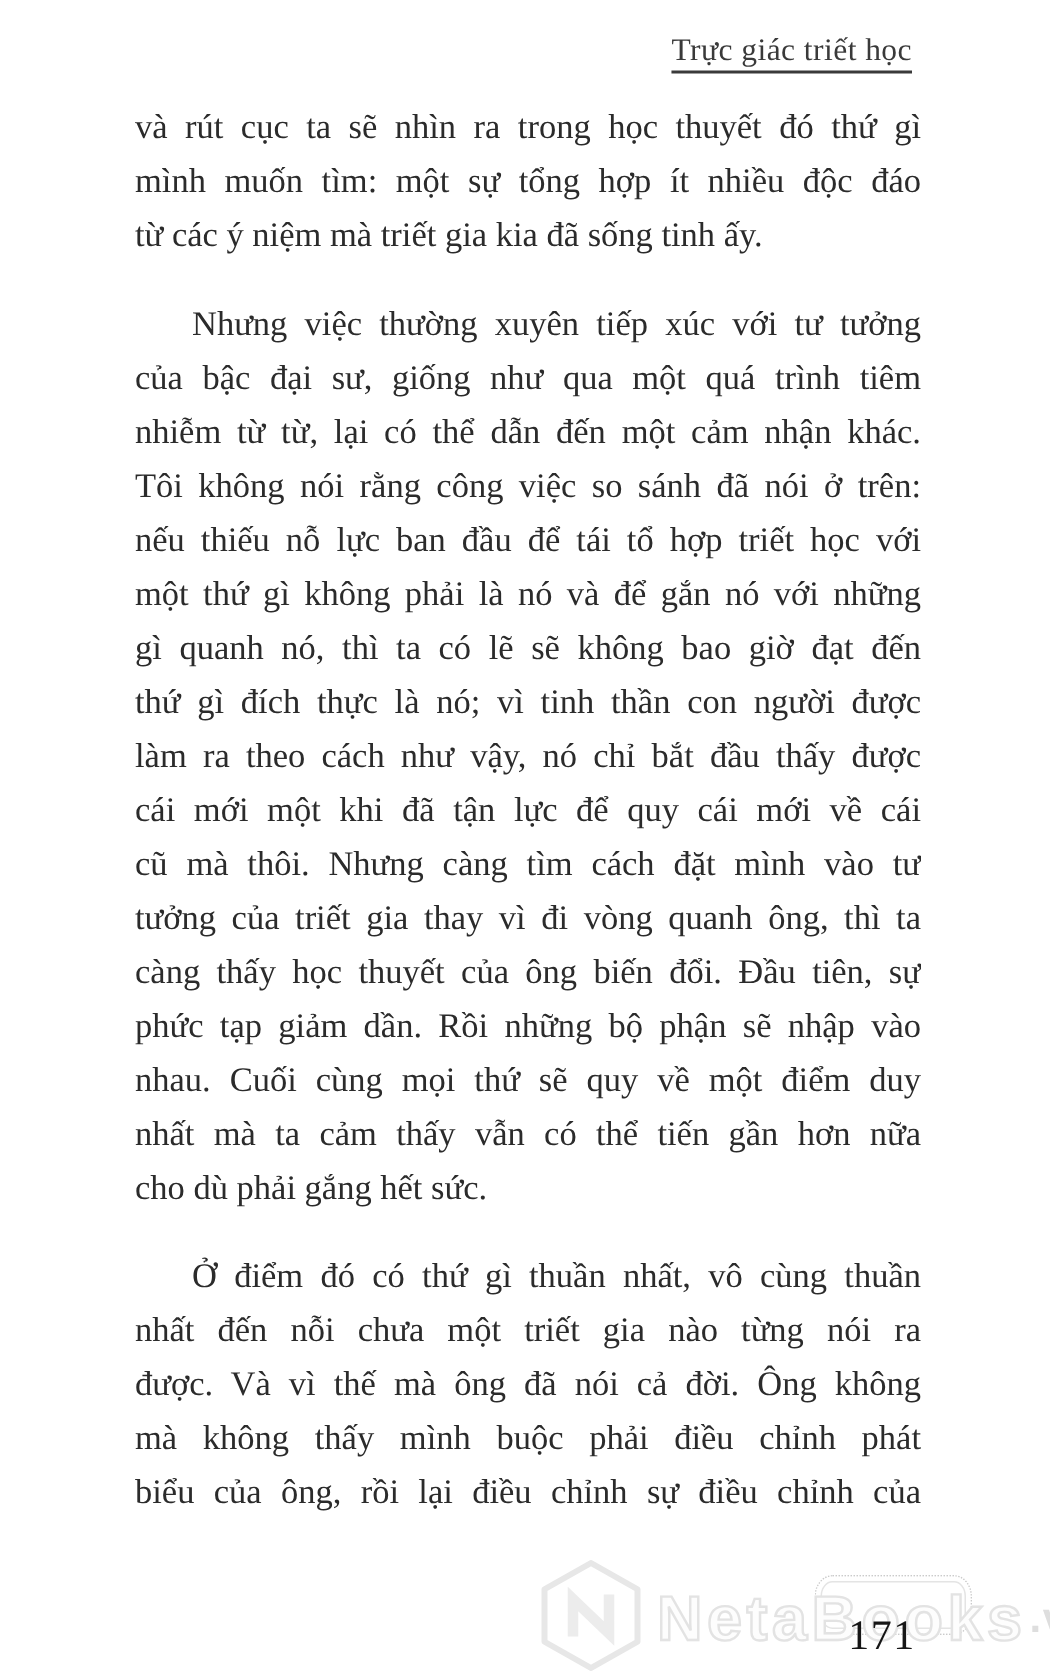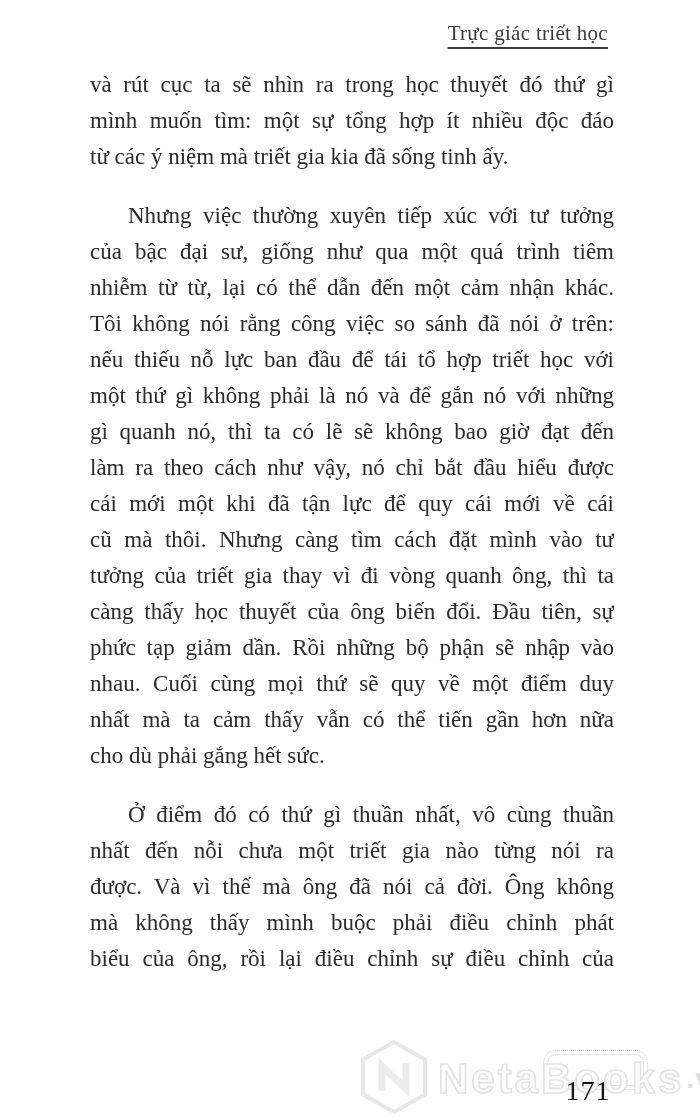--- a/index.html
+++ b/index.html
@@ -126,21 +126,22 @@
       <div class="text-line last-left">từ các ý niệm mà triết gia kia đã sống tinh ấy.</div>
     </div>
     <div class="para">
       <div class="text-line first-indent">Nhưng việc thường xuyên tiếp xúc với tư tưởng</div>
       <div class="text-line">của bậc đại sư, giống như qua một quá trình tiêm</div>
       <div class="text-line">nhiễm từ từ, lại có thể dẫn đến một cảm nhận khác.</div>
       <div class="text-line">Tôi không nói rằng công việc so sánh đã nói ở trên:</div>
       <div class="text-line">nếu thiếu nỗ lực ban đầu để tái tổ hợp triết học với</div>
       <div class="text-line">một thứ gì không phải là nó và để gắn nó với những</div>
       <div class="text-line">gì quanh nó, thì ta có lẽ sẽ không bao giờ đạt đến</div>
-      <div class="text-line">làm ra theo cách như vậy, nó chỉ bắt đầu hiểu được</div>
+      <div class="text-line">thứ gì đích thực là nó; vì tinh thần con người được</div>
+      <div class="text-line">làm ra theo cách như vậy, nó chỉ bắt đầu thấy được</div>
       <div class="text-line">cái mới một khi đã tận lực để quy cái mới về cái</div>
       <div class="text-line">cũ mà thôi. Nhưng càng tìm cách đặt mình vào tư</div>
       <div class="text-line">tưởng của triết gia thay vì đi vòng quanh ông, thì ta</div>
       <div class="text-line">càng thấy học thuyết của ông biến đổi. Đầu tiên, sự</div>
       <div class="text-line">phức tạp giảm dần. Rồi những bộ phận sẽ nhập vào</div>
       <div class="text-line">nhau. Cuối cùng mọi thứ sẽ quy về một điểm duy</div>
       <div class="text-line">nhất mà ta cảm thấy vẫn có thể tiến gần hơn nữa</div>
       <div class="text-line last-left">cho dù phải gắng hết sức.</div>
     </div>
     <div class="para">

